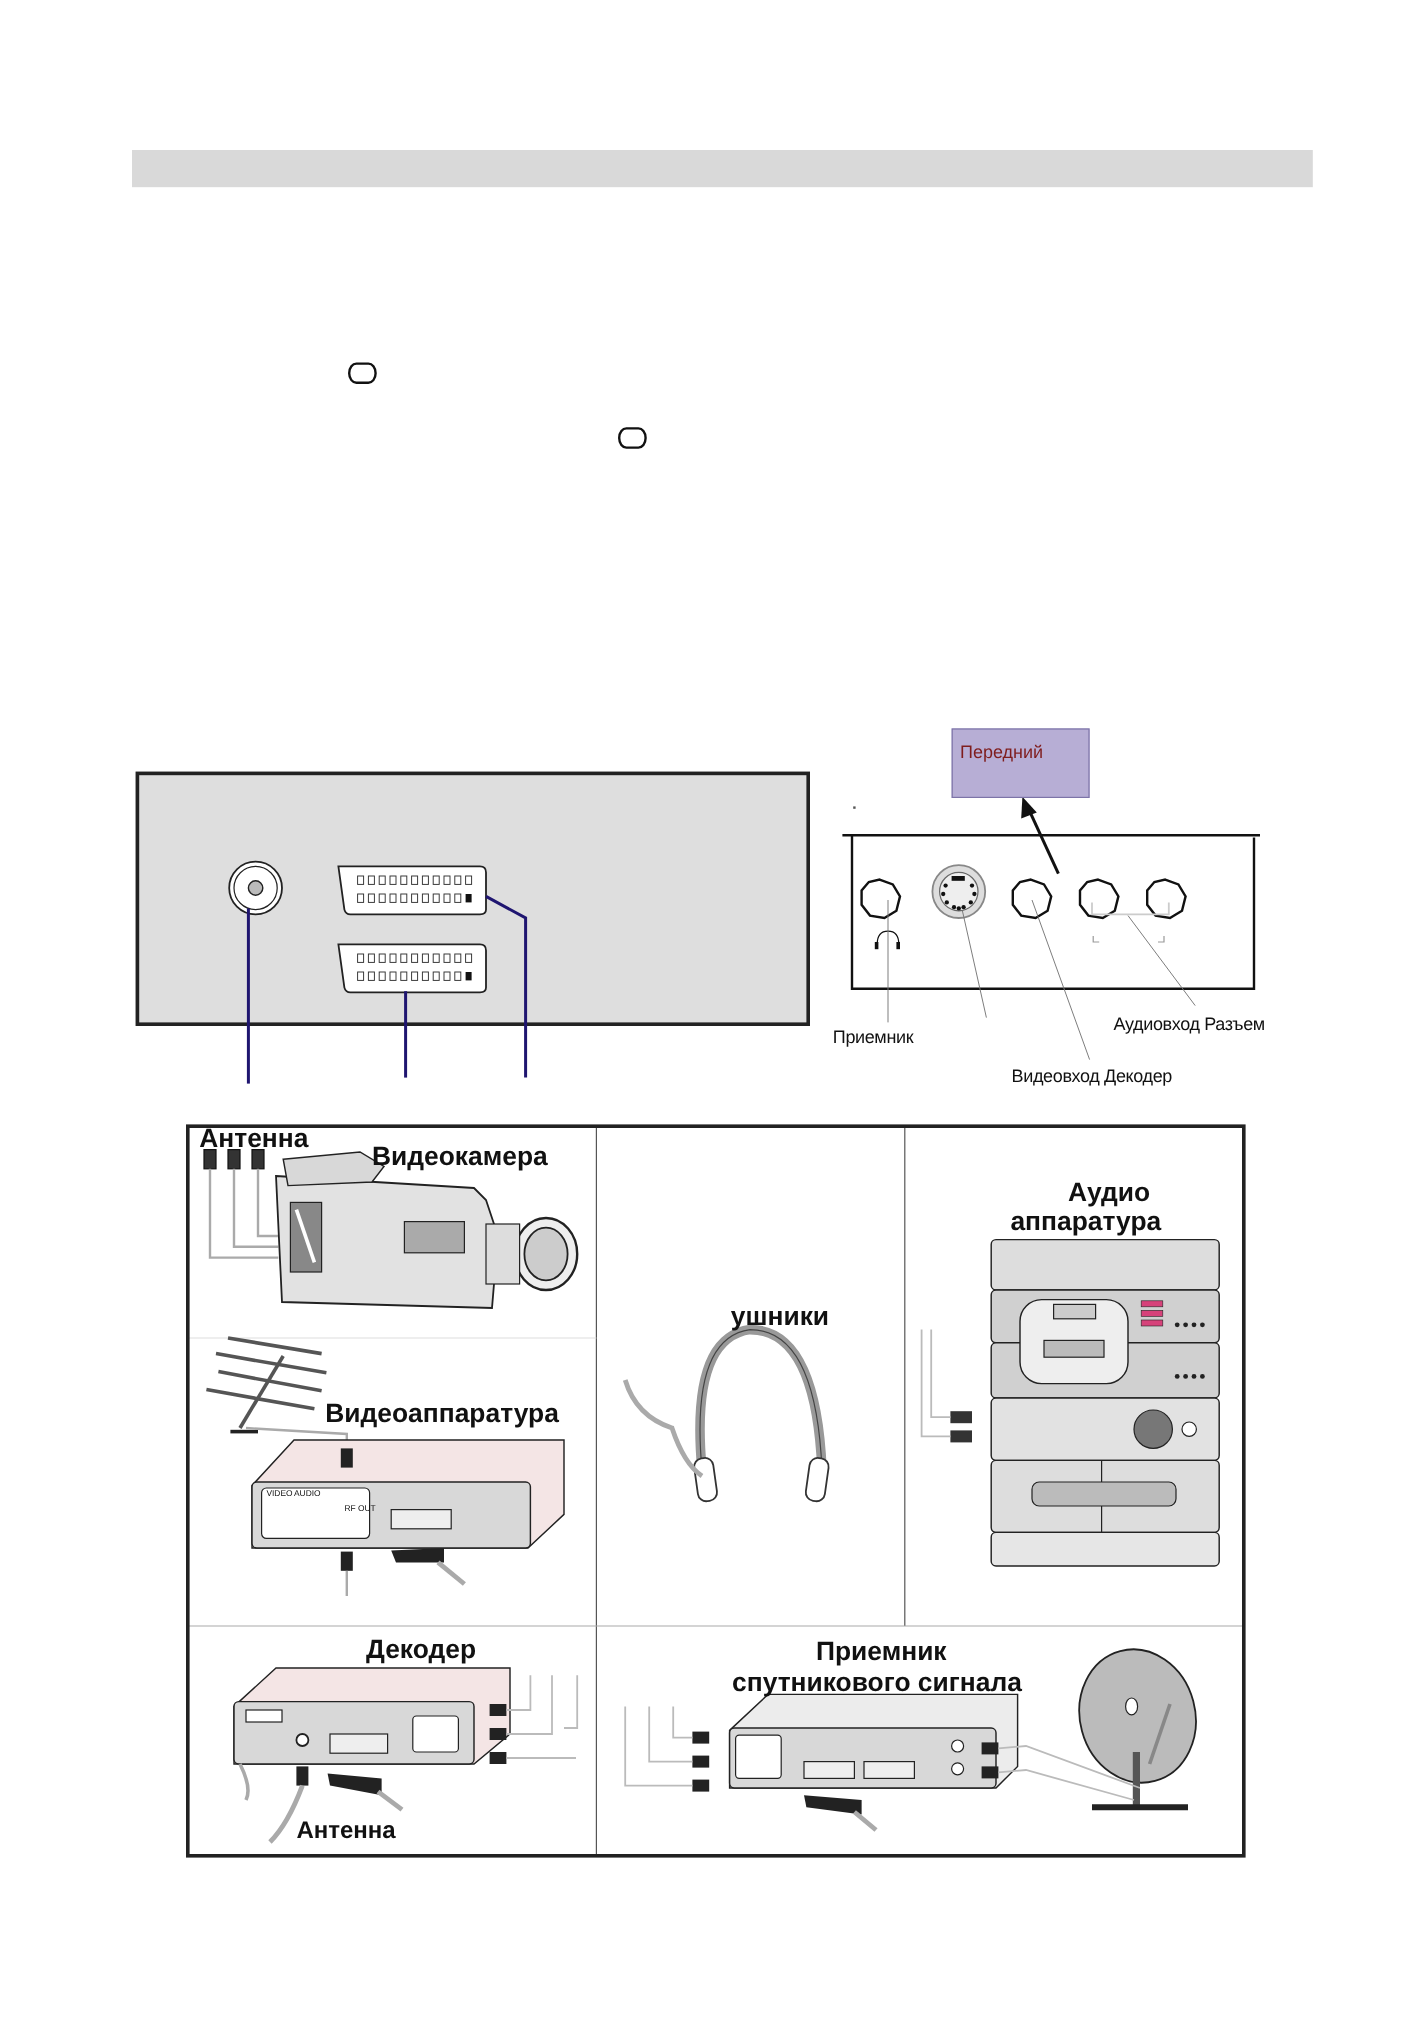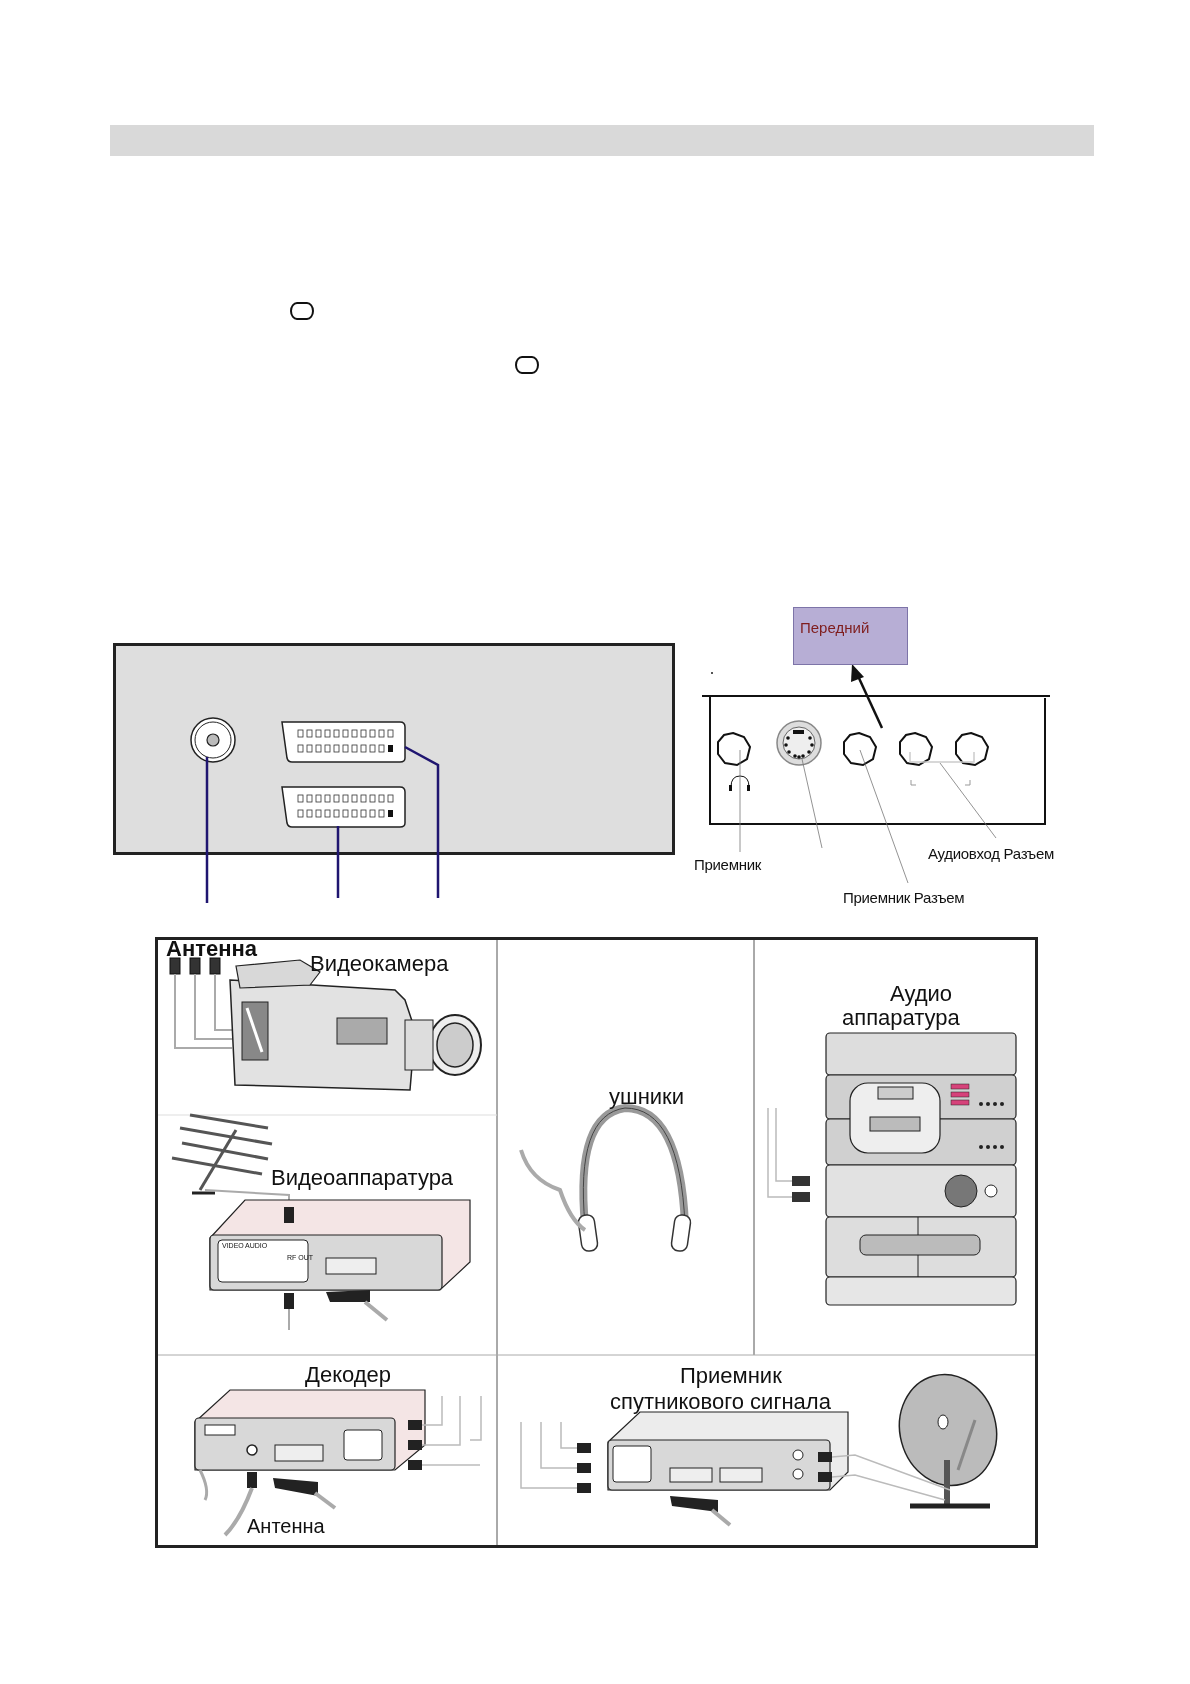--- a/index.html
+++ b/index.html
@@ -6,21 +6,21 @@
   body { width:1190px; height:1684px; position:relative; overflow:hidden; font-family:"Liberation Sans", sans-serif; color:#111; }
   .abs { position:absolute; }
   .header-bar { left:110px; top:125px; width:984px; height:31px; background:#d9d9d9; }
   .tv-icon { width:24px; height:18px; border:2px solid #111; border-radius:7px / 9px; box-sizing:border-box; }
   .rear-panel { left:113px; top:643px; width:562px; height:212px; background:#dedede; border:3px solid #222; box-sizing:border-box; }
   .lbl { font-weight:bold; white-space:nowrap;margin-top:38px; }
   .small-lbl { font-size:15px; white-space:nowrap; letter-spacing:-0.3px; }
   .front-box { left:793px; top:607px; width:115px; height:58px; background:#b7aed5; border:1px solid #7d74a8; box-sizing:border-box; }
   .front-box span { position:absolute; left:6px; top:11px; color:#7f1d1d; font-size:15px; }
   .grid { left:155px; top:937px; width:883px; height:611px; border:3px solid #222; box-sizing:border-box; }
-  .cell-title { font-weight:normal; font-size:22px; white-space:nowrap; text-align:right; }
+  .cell-title { font-weight:bold; font-size:22px; white-space:nowrap; text-align:right; }
   svg { position:absolute; overflow:visible; }
 </style>
 </head>
 <body>
 
 <div class="abs header-bar"></div>
 
 <div class="abs tv-icon" style="left:290px; top:302px;"></div>
 <div class="abs tv-icon" style="left:515px; top:356px;"></div>
 
@@ -297,21 +297,21 @@
 </svg>
 
 <div class="abs lbl" style="left:166px; top:898px; font-size:22px;">Антенна</div>
 
 <div class="abs front-box">
   <span>Передний</span>
 </div>
 <div class="abs" style="left:711px; top:672px; width:2px; height:2px; background:#555;"></div>
 
 <div class="abs small-lbl" style="left:694px; top:856px;">Приемник</div>
-<div class="abs small-lbl" style="left:843px; top:889px;">Приемник Разъем</div>
+<div class="abs small-lbl" style="left:843px; top:889px;">Видеовход Декодер</div>
 <div class="abs small-lbl" style="left:928px; top:845px;">Аудиовход Разъем</div>
 
 <div class="abs grid"></div>
 
 <div class="abs cell-title" style="left:310px; top:951px;">Видеокамера</div>
 <div class="abs cell-title" style="left:609px; top:1084px;">ушники</div>
 <div class="abs cell-title" style="left:890px; top:981px;">Аудио</div>
 <div class="abs cell-title" style="left:842px; top:1005px;">аппаратура</div>
 <div class="abs cell-title" style="left:271px; top:1165px;">Видеоаппаратура</div>
 <div class="abs cell-title" style="left:269px; top:1362px;margin-left:36px;">Декодер</div>

